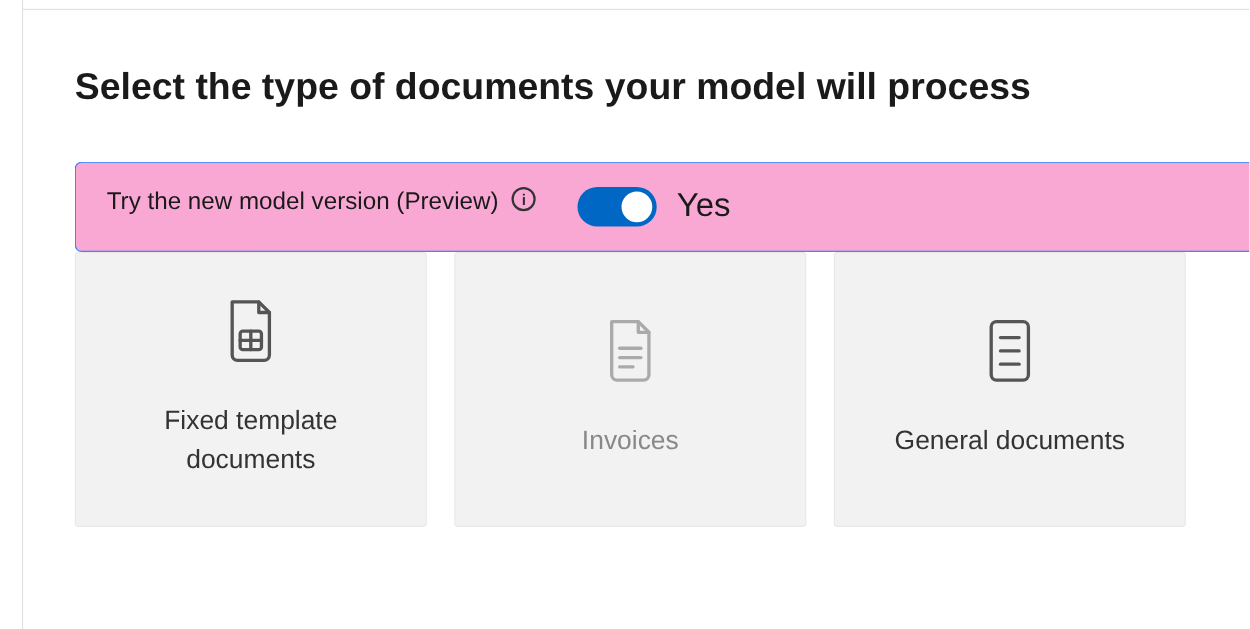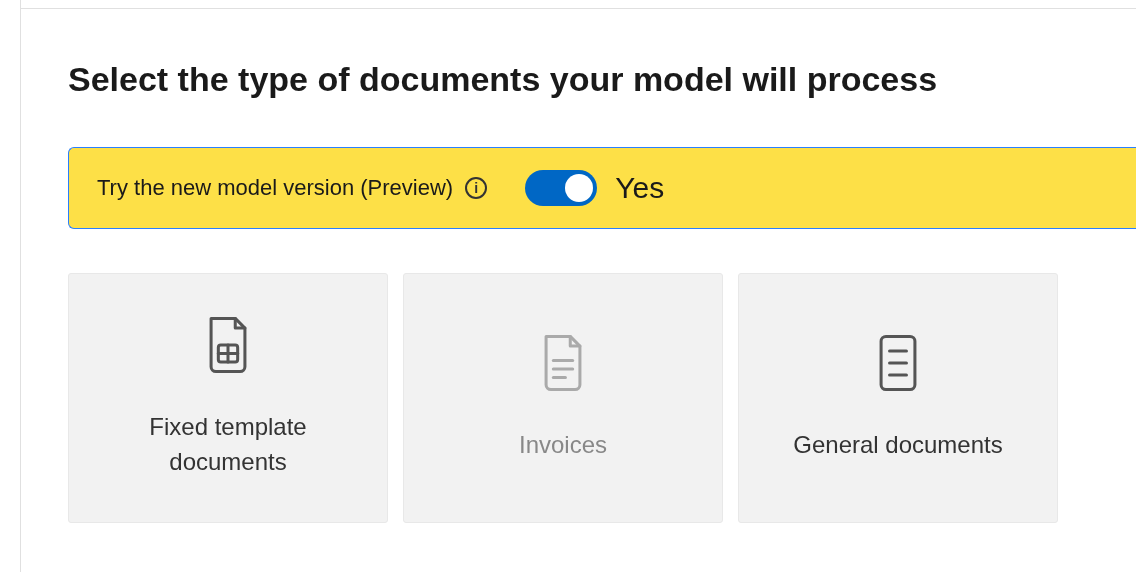--- a/index.html
+++ b/index.html
@@ -31,27 +31,25 @@
       padding: 60px 0 0 68px;
     }
     .page-title {
       font-size: 34px;
       font-weight: 600;
       color: #1a1a1a;
       margin-bottom: 48px;
     }
     .preview-banner {
       display: flex;
-      align-items: center;
-      background: #fde047;
+      background: #f9a8d4;
       border: 1px solid #2a7fff;
       border-right: none;
       border-radius: 6px 0 0 6px;
       padding: 22px 28px;
-      margin-bottom: 44px;
     }
     .preview-label {
       font-size: 22px;
       color: #1a1a1a;
       font-weight: 400;
       margin-right: 12px;
     }
     .info-icon {
       display: inline-flex;
       align-items: center;
@@ -83,21 +81,21 @@
       height: 28px;
       background: #fff;
       border-radius: 50%;
     }
     .toggle-state {
       font-size: 30px;
       color: #1a1a1a;
     }
     .cards {
       display: flex;
-      gap: 15px;
+      gap: 25px;
     }
     .card {
       width: 320px;
       height: 250px;
       background: #f2f2f2;
       border: 1px solid #e8e8e8;
       border-radius: 3px;
       display: flex;
       flex-direction: column;
       align-items: center;

